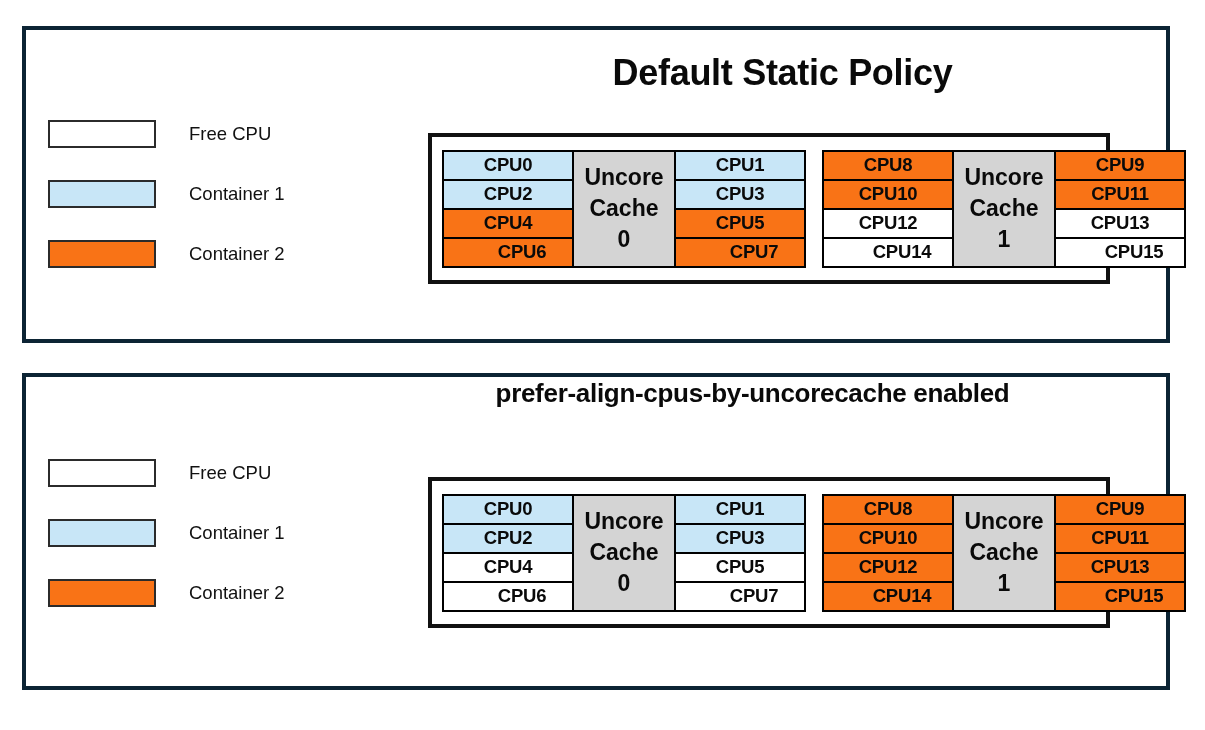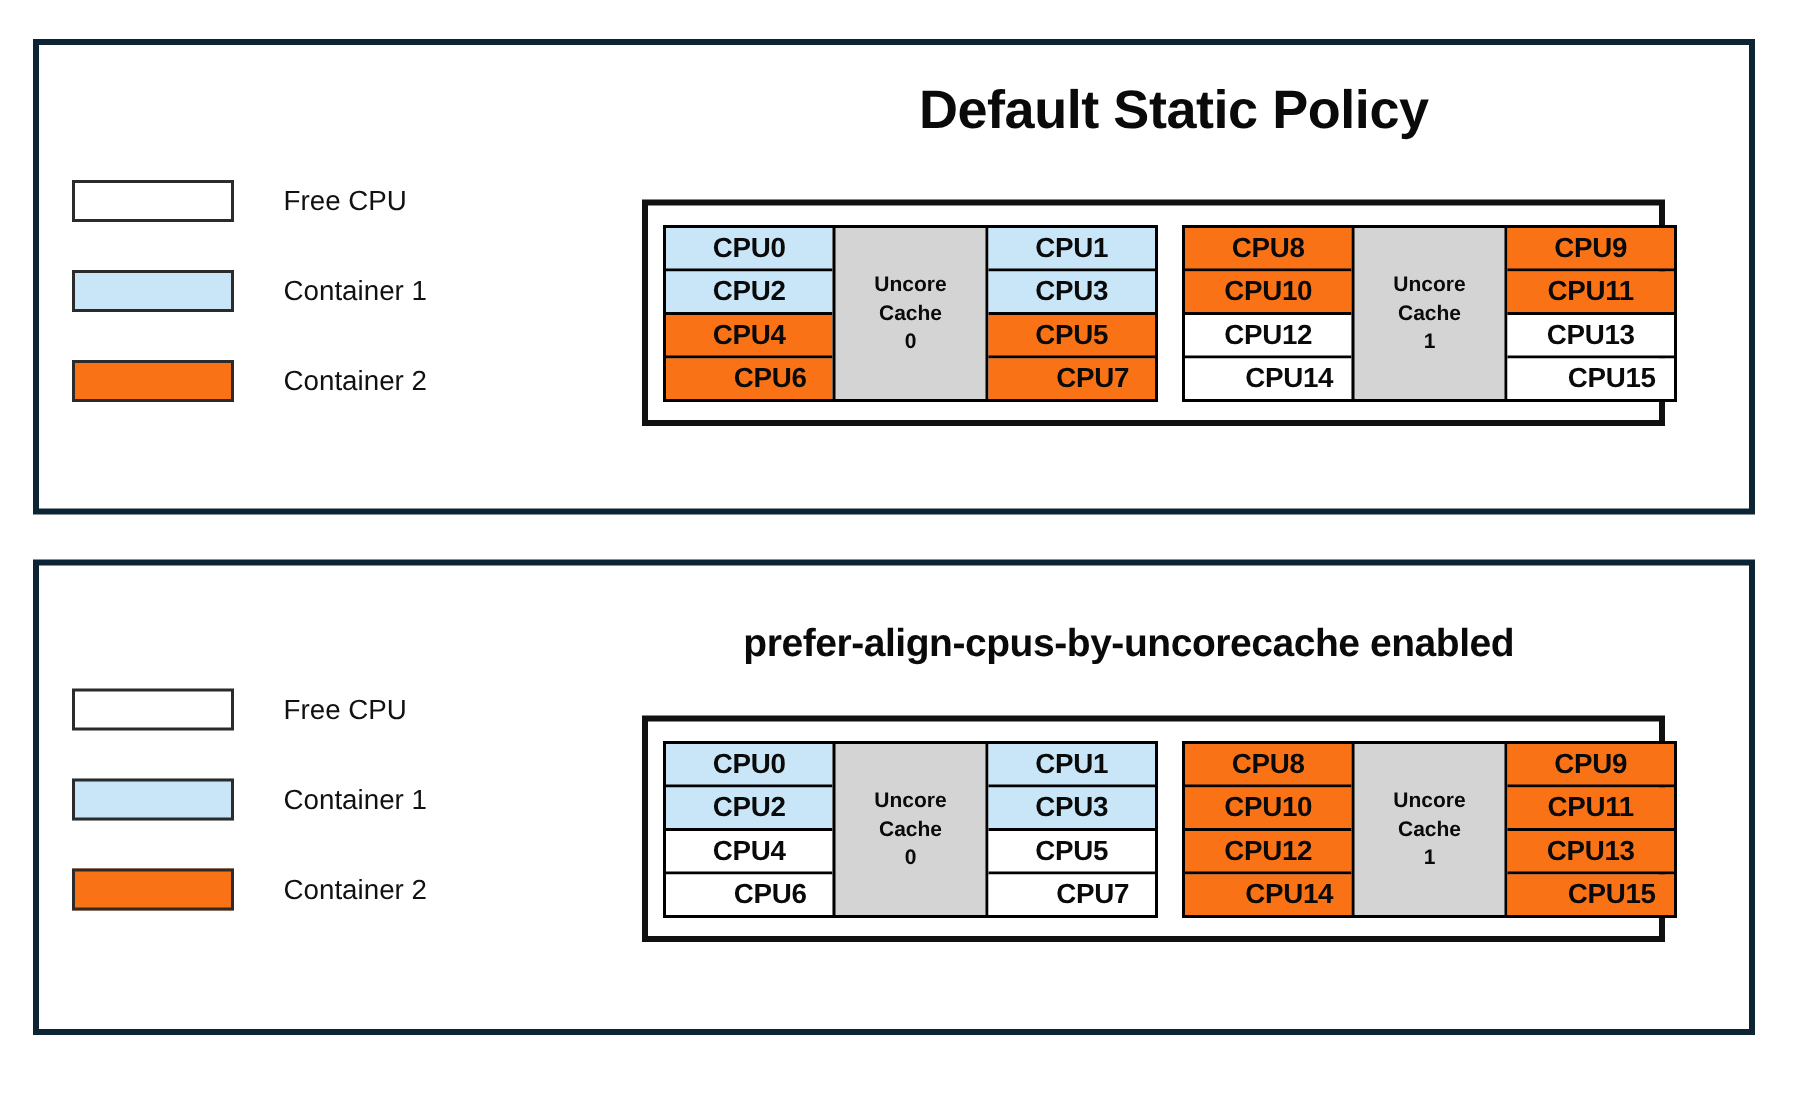--- a/index.html
+++ b/index.html
@@ -32,21 +32,21 @@
     position: absolute;
     left: 0;
     width: 100%;
     text-align: center;
     font-weight: bold;
     color: #0a0a0a;
     letter-spacing: -0.3px;
     white-space: nowrap;
   }
   #title-top    { top: 52px; font-size: 36px; padding-left: 360px; box-sizing: border-box; }
-  #title-bottom { top: 413px; font-size: 26px; padding-left: 300px; box-sizing: border-box; }
+  #title-bottom { top: 378px; font-size: 26px; padding-left: 300px; box-sizing: border-box; }
 
   
   .legend {
     position: absolute;
     left: 48px;
     width: 320px;
   }
   #legend-top    { top: 104px; }
   #legend-bottom { top: 443px; }
 
@@ -88,21 +88,21 @@
     align-items: stretch;
     height: 118px;
     border: 2px solid #000000;
     box-sizing: border-box;
   }
   .group-gap { width: 16px; flex: 0 0 auto; }
 
   .cpu-col {
     display: flex;
     flex-direction: column;
-    width: 111px;
+    width: 128px;
     flex: 0 0 auto;
   }
   .cpu-cell {
     flex: 1 1 0;
     display: flex;
     align-items: center;
     justify-content: center;
     font-size: 18.5px;
     font-weight: bold;
     color: #0a0a0a;
@@ -117,21 +117,21 @@
     width: 104px;
     flex: 0 0 auto;
     background: #d4d4d4;
     border-left: 2px solid #000000;
     border-right: 2px solid #000000;
     box-sizing: border-box;
     display: flex;
     flex-direction: column;
     align-items: center;
     justify-content: center;
-    font-size: 14px;
+    font-size: 23px;
     font-weight: bold;
     color: #0a0a0a;
     line-height: 1.35;
   }
   .cache-block .cache-line { display: block; }
 
   
   .fill-free { background: #ffffff; }
   .fill-c1   { background: #c8e6f7; }
   .fill-c2   { background: #f97316; }

